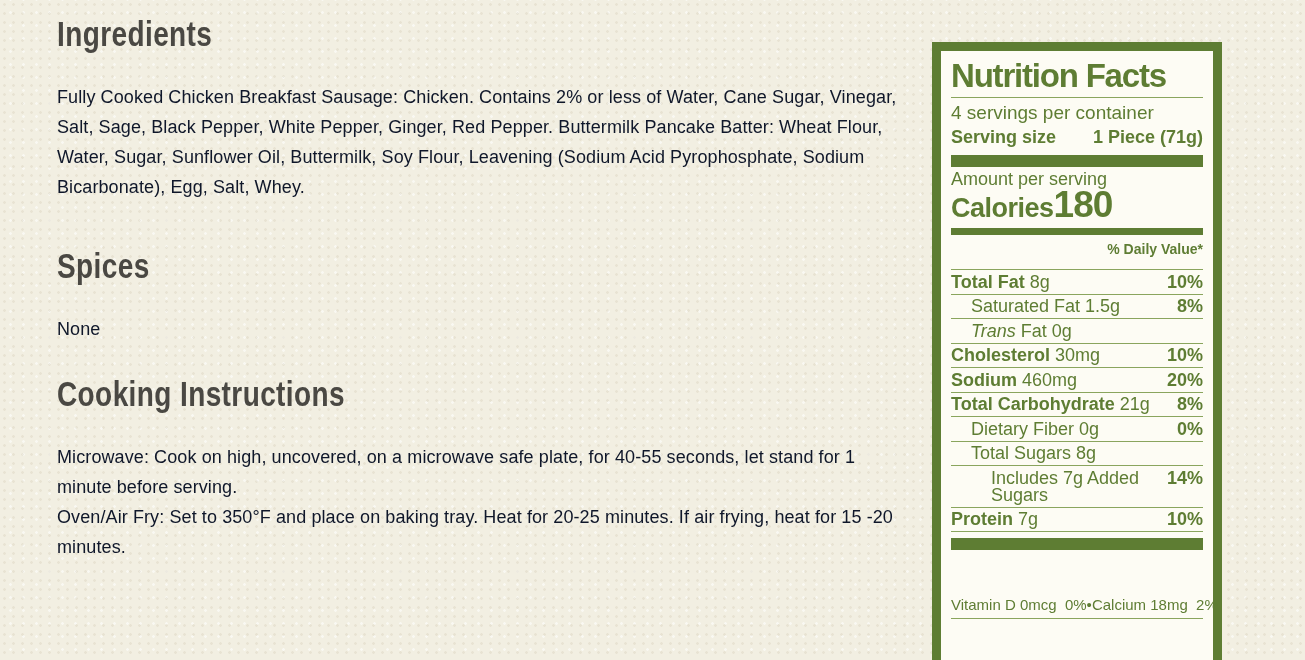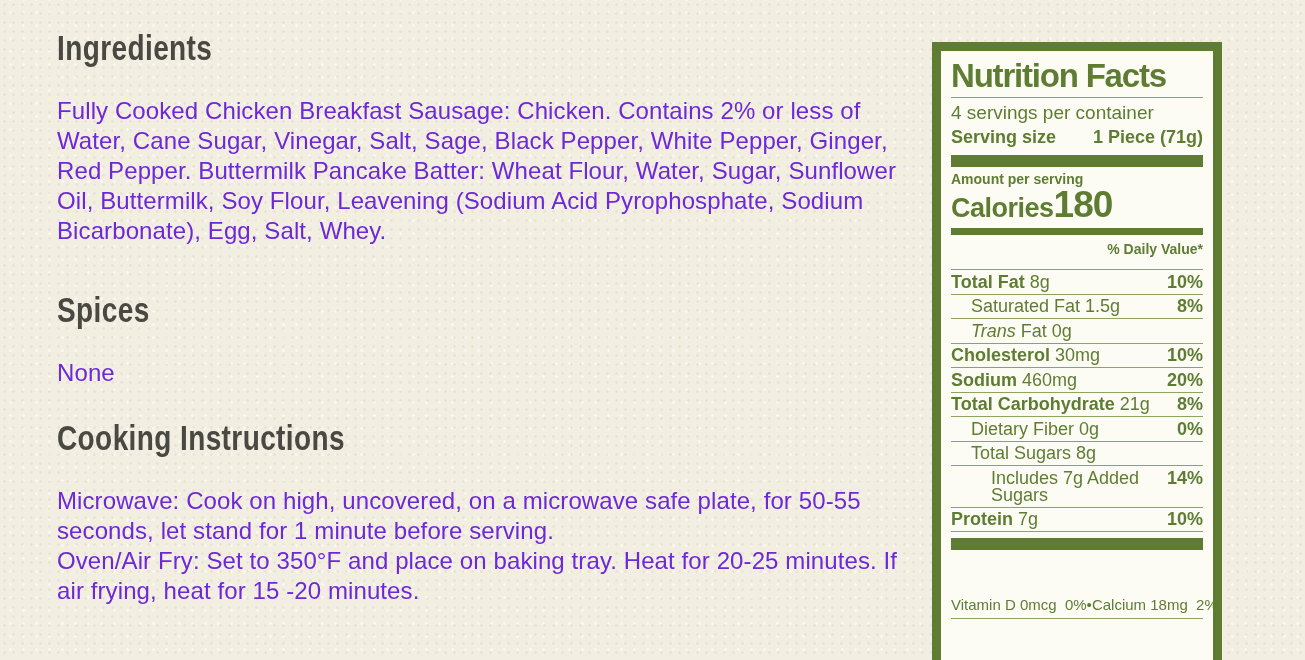--- a/index.html
+++ b/index.html
@@ -10,40 +10,40 @@
     background-image:
       radial-gradient(rgba(190,180,150,0.20) 1px, transparent 1.6px),
       radial-gradient(rgba(255,255,255,0.55) 1px, transparent 1.6px);
     background-size: 9px 9px, 13px 13px;
     background-position: 0 0, 4px 6px;
     position: relative;
     color: #22201e;
   }
 
   
-  .content { position: absolute; left: 57px; top: 28px; width: 848px; }
+  .content { position: absolute; left: 57px; top: 14px; width: 848px; }
   .section h2 {
     margin: 0 0 24px 0;
     line-height: 40px;
     white-space: nowrap;
   }
   .heading-inner {
     display: inline-block;
     transform: scaleX(0.80);
     transform-origin: 0 50%;
     font-size: 35px;
     font-weight: 700;
     letter-spacing: 0.5px;
     color: #4a4843;
   }
   .section { margin-bottom: 44px; }
   .body-text {
-    font-size: 24px;
+    font-size: 18px;
     line-height: 30px;
-    color: #6d28d9;
+    color: #0f172a;
     letter-spacing: 0.1px;
   }
 
   
   .nutrition-label {
     position: absolute;
     left: 932px; top: 42px;
     width: 290px;
     min-height: 586px;
     background: #fdfcf4;
@@ -60,21 +60,21 @@
   }
   .nf-rule { border-top: 1px solid #8aa55d; margin: 3px 0 3px 0; }
   .nf-servings { font-size: 19px; line-height: 24px; }
   .nf-serving-size {
     display: flex; justify-content: space-between;
     font-size: 18px; font-weight: 700; line-height: 24px;
   }
   .nf-bar-lg { height: 12px; background: #5e7d33; margin: 6px 0 5px 0; }
   .nf-bar-md { height: 7px;  background: #5e7d33; margin: 4px 0 3px 0; }
   .nf-bar-sm { height: 6px;  background: #5e7d33; margin: 4px 0 5px 0; }
-  .nf-amount-per { font-size: 14px; font-weight: 700; line-height: 15px; margin-top: 2px; }
+  .nf-amount-per { font-size: 18px; font-weight: 400; line-height: 15px; margin-top: 2px; }
   .nf-calories-row {
     display: flex; justify-content: flex-start; align-items: baseline;
     margin: 0 0 2px 0;
   }
   .nf-calories-label { font-size: 27px; font-weight: 700; letter-spacing: -0.5px; }
   .nf-calories-value { font-size: 37px; font-weight: 700; line-height: 36px; letter-spacing: -1px; }
   .nf-dv-header {
     text-align: right; font-size: 14px; font-weight: 700;
     padding: 3px 0 12px 0; border-bottom: 1px solid #8aa55d;
   }
@@ -109,21 +109,21 @@
     <div class="body-text">Fully Cooked Chicken Breakfast Sausage: Chicken. Contains 2% or less of Water, Cane Sugar, Vinegar, Salt, Sage, Black Pepper, White Pepper, Ginger, Red Pepper. Buttermilk Pancake Batter: Wheat Flour, Water, Sugar, Sunflower Oil, Buttermilk, Soy Flour, Leavening (Sodium Acid Pyrophosphate, Sodium Bicarbonate), Egg, Salt, Whey.</div>
   </div>
 
   <div class="section" style="margin-bottom:30px;">
     <h2><span class="heading-inner">Spices</span></h2>
     <div class="body-text">None</div>
   </div>
 
   <div class="section">
     <h2><span class="heading-inner">Cooking Instructions</span></h2>
-    <div class="body-text">Microwave: Cook on high, uncovered, on a microwave safe plate, for 50-55 seconds, let stand for 1 minute before serving.</div>
+    <div class="body-text">Microwave: Cook on high, uncovered, on a microwave safe plate, for 40-55 seconds, let stand for 1 minute before serving.</div>
     <div class="body-text">Oven/Air Fry: Set to 350°F and place on baking tray. Heat for 20-25 minutes. If air frying, heat for 15 -20 minutes.</div>
   </div>
 
 </div>
 
 <div class="nutrition-label">
   <div class="nf-title">Nutrition Facts</div>
   <div class="nf-rule"></div>
   <div class="nf-servings">4 servings per container</div>
   <div class="nf-serving-size">

